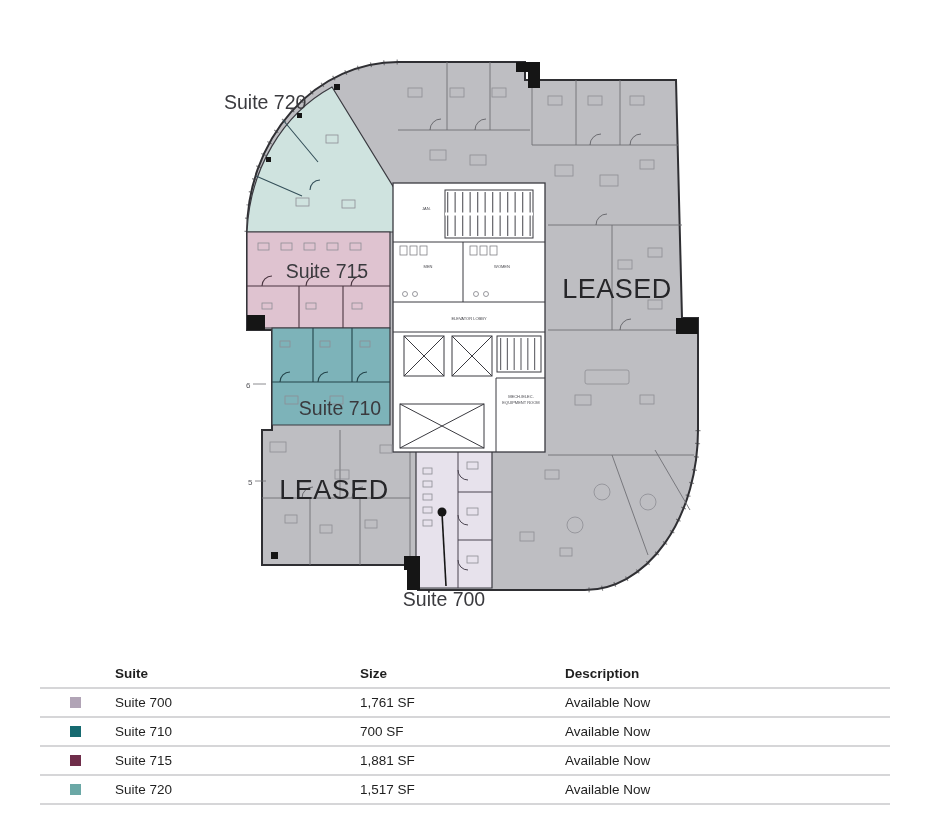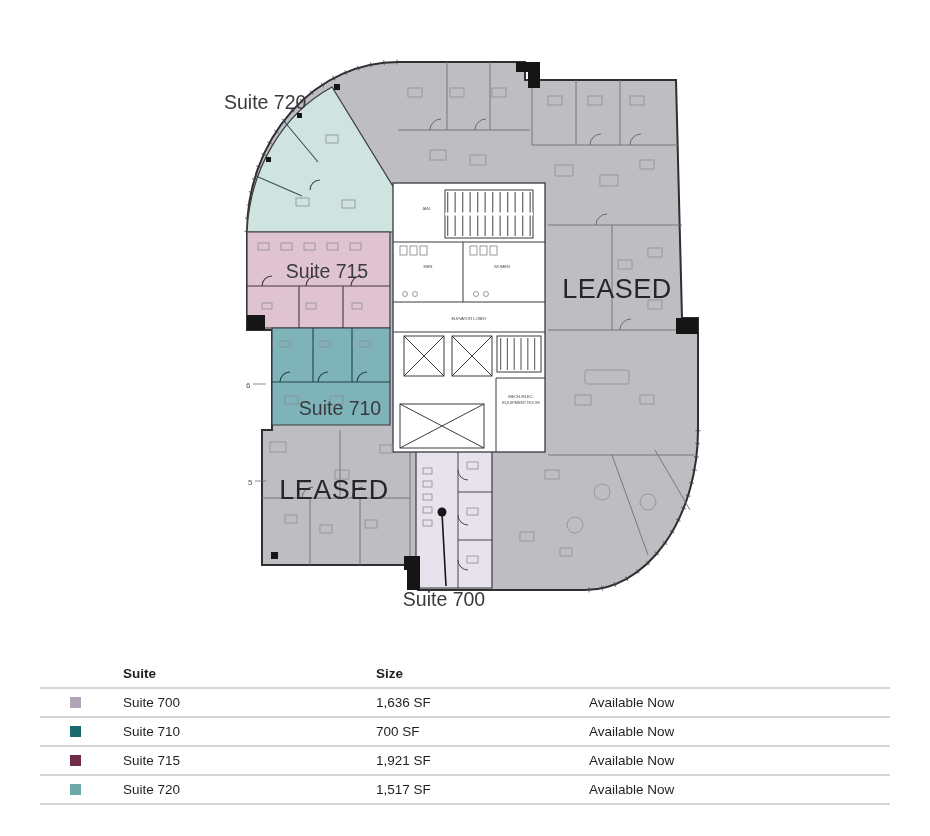--- a/index.html
+++ b/index.html
@@ -4,21 +4,21 @@
 <style>
   html,body{margin:0;padding:0;background:#fff;}
   body{width:930px;height:836px;position:relative;font-family:"Liberation Sans",sans-serif;color:#1f1f1f;}
   .plan-wrap{position:absolute;left:0;top:0;width:930px;height:645px;}
   svg text{font-family:"Liberation Sans","DejaVu Sans",sans-serif;}
   .suite-label{font-size:19.5px;fill:#3a3a3e;}
   .leased-label{font-size:27px;fill:#262629;letter-spacing:.5px;}
   .micro{font-size:4px;fill:#46464c;}
   .gridmark{font-size:8px;fill:#55555a;}
   .legend-table{position:absolute;left:40px;top:659px;width:850px;font-size:13.5px;}
-  .t-hdr,.t-row{display:grid;grid-template-columns:75px 245px 205px 1fr;align-items:center;gap:8px;}
+  .t-hdr,.t-row{display:grid;grid-template-columns:75px 245px 205px 1fr;align-items:center;}
   .t-hdr{height:28px;font-weight:bold;border-bottom:2px solid #d6d6d8;}
   .t-row{height:27px;border-bottom:2px solid #d6d6d8;}
   .swatch-cell{display:flex;align-items:center;padding-left:30px;}
 </style>
 </head>
 <body>
 
 <div class="plan-wrap">
 <svg width="930" height="645" viewBox="0 0 930 645">
 
@@ -200,30 +200,31 @@
   <text class="leased-label" x="617" y="298" text-anchor="middle">LEASED</text>
   <text class="leased-label" x="334" y="499" text-anchor="middle">LEASED</text>
 </svg>
 </div>
 
 <div class="legend-table">
   <div class="t-hdr">
     <div></div>
     <div>Suite</div>
     <div>Size</div>
+    <div>Description</div>
   </div>
 
   <div class="t-row">
     <div class="swatch-cell">
       <svg width="11" height="11">
           <rect width="11" height="11" fill="#b1a4b6"></rect>
         </svg>
     </div>
     <div>Suite 700</div>
-    <div>1,636 SF</div>
+    <div>1,761 SF</div>
     <div>Available Now</div>
   </div>
 
   <div class="t-row">
     <div class="swatch-cell">
       <svg width="11" height="11">
           <rect width="11" height="11" fill="#166a70"></rect>
         </svg>
     </div>
     <div>Suite 710</div>
@@ -231,21 +232,21 @@
     <div>Available Now</div>
   </div>
 
   <div class="t-row">
     <div class="swatch-cell">
       <svg width="11" height="11">
           <rect width="11" height="11" fill="#6f2d4a"></rect>
         </svg>
     </div>
     <div>Suite 715</div>
-    <div>1,921 SF</div>
+    <div>1,881 SF</div>
     <div>Available Now</div>
   </div>
 
   <div class="t-row">
     <div class="swatch-cell">
       <svg width="11" height="11">
           <rect width="11" height="11" fill="#6ba8a6"></rect>
         </svg>
     </div>
     <div>Suite 720</div>

